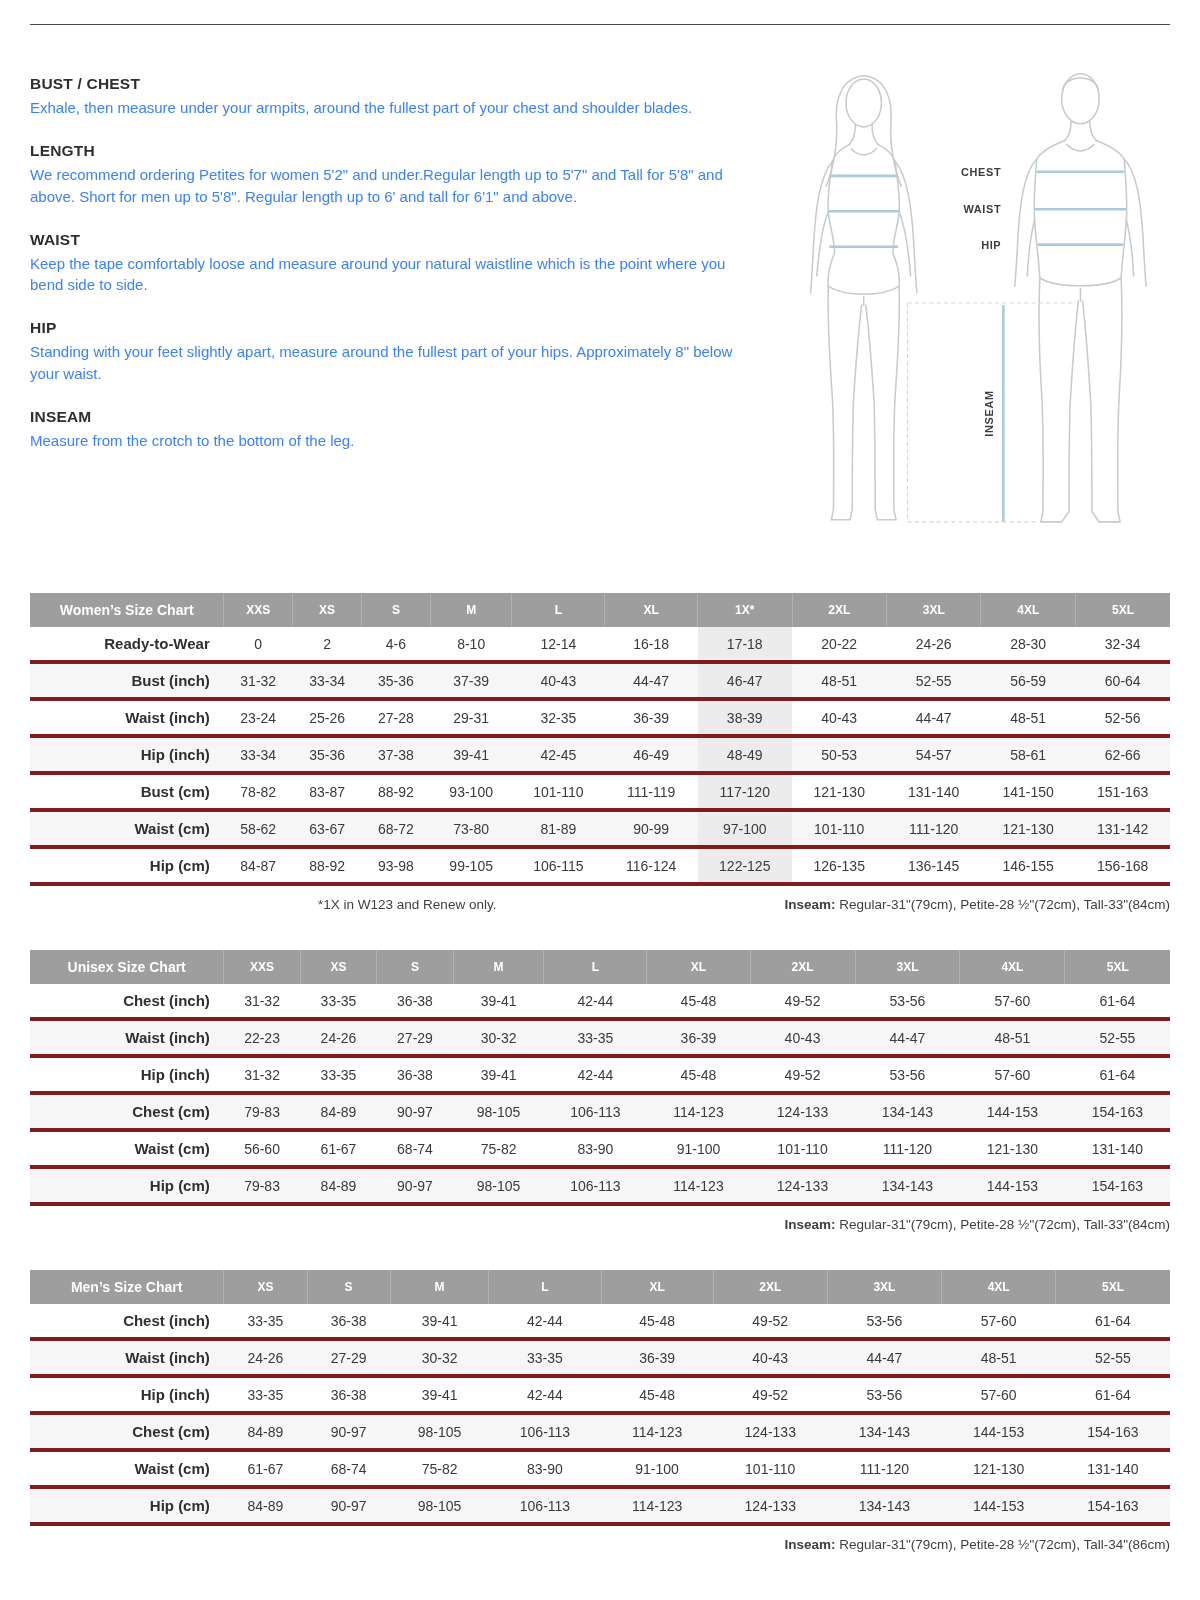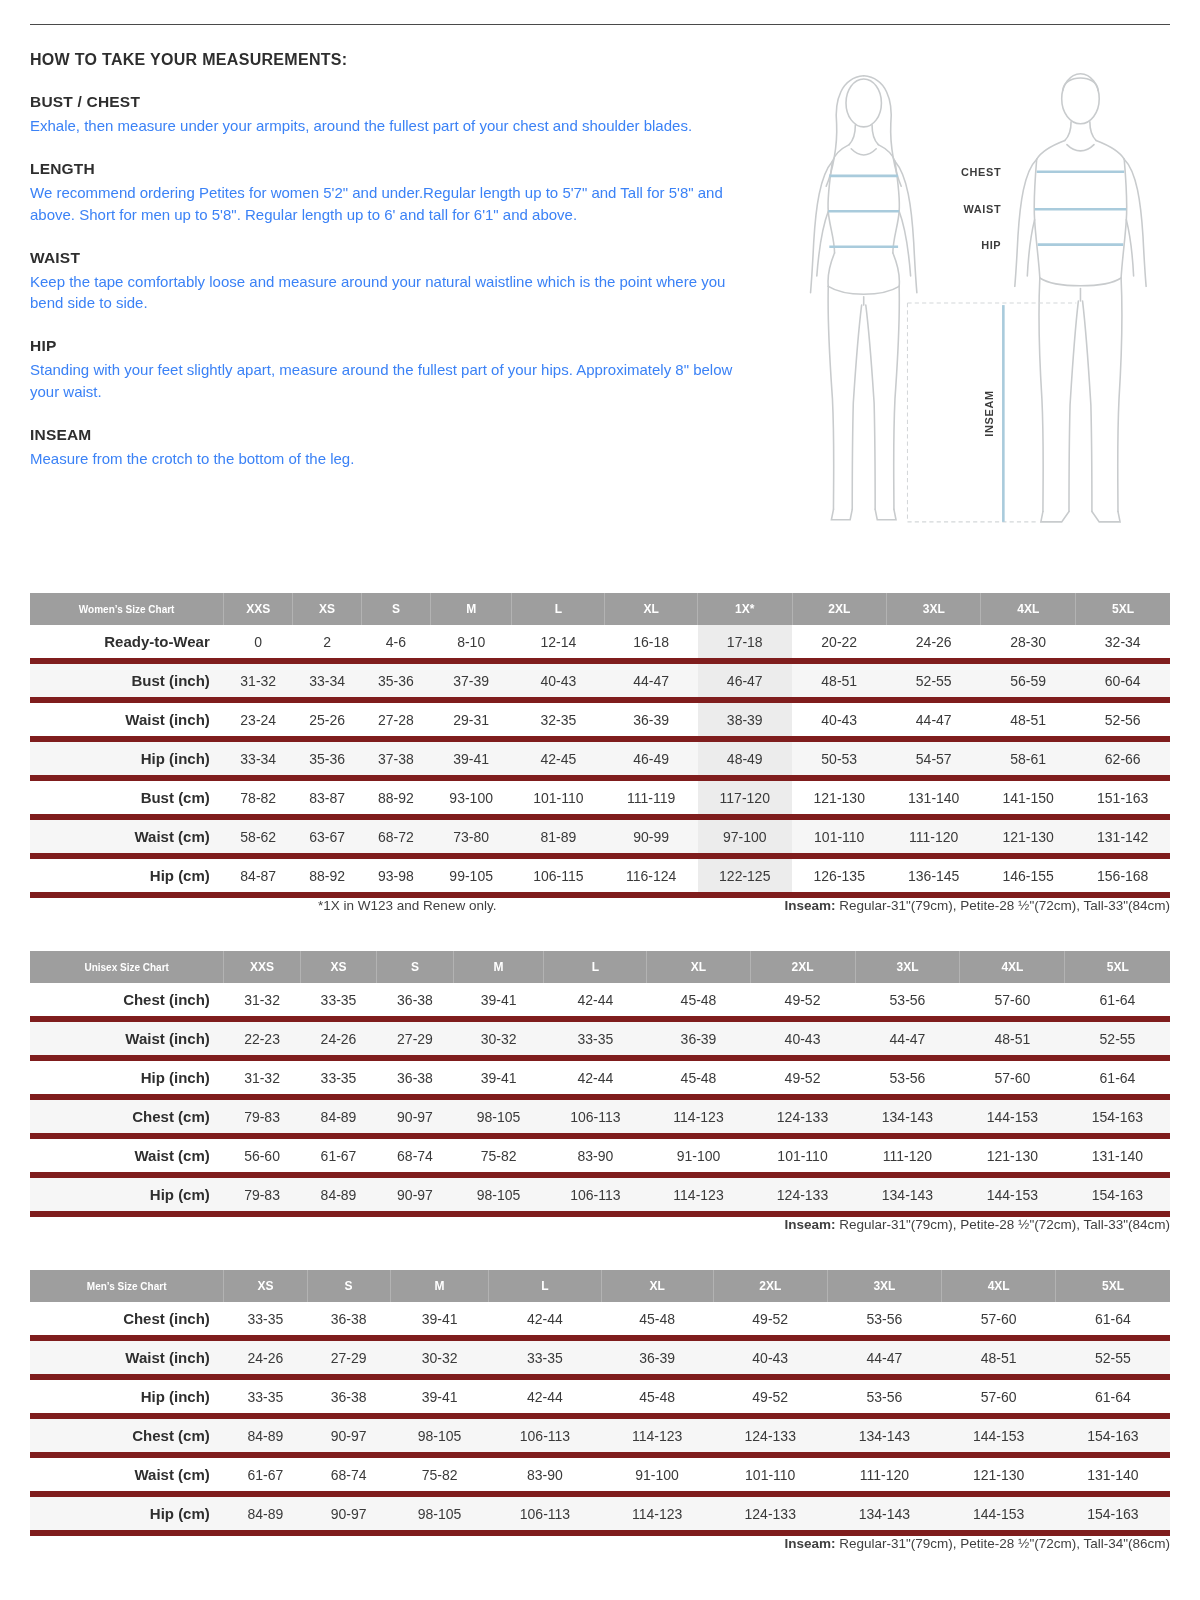--- a/index.html
+++ b/index.html
@@ -51,52 +51,51 @@
   }
   table.size-table thead th{
     background:var(--header-bg);
     color:#fff;
     font-weight:700;
     font-size:12px;
     padding:9px 4px;
     text-align:center;
   }
   table.size-table thead th + th{border-left:1px solid rgba(255,255,255,.22);}
-  table.size-table thead th.corner{font-size:10px;}
+  table.size-table thead th.corner{font-size:14px;}
   table.size-table th:first-child{width:17%;}
-  table.size-table tbody tr{border-bottom:6px solid #7f1d1d;}
+  table.size-table tbody tr{border-bottom:4px solid #7f1d1d;}
   table.size-table tbody tr:nth-child(even){background:var(--stripe);}
   table.size-table tbody th.rowlabel{
     font-weight:700;color:#2f2f2f;font-size:15px;
     text-align:right;padding:8px 14px 8px 6px;white-space:nowrap;
   }
   table.size-table tbody td{
     text-align:center;color:#3a3a3a;padding:8px 3px;white-space:nowrap;
   }
   table.size-table tbody td.hl{background:var(--hl);}
 
   .footline{
     display:flex;align-items:flex-start;
-    font-size:13.5px;color:#3f3f3f;
+    margin-top:11px;font-size:13.5px;color:#3f3f3f;
   }
   .footline .note{flex:1;text-align:center;}
   .footline .spacer{flex:1;}
   .footline .inseam{text-align:right;white-space:nowrap;}
   .footline .inseam b{color:#404040;}
 </style>
 </head>
 <body>
 
 <div class="page">
 
   <hr class="title-divider">
 
   <div class="top-area">
     <div class="text-col">
-      <h2 class="instructions-heading">HOW TO TAKE YOUR MEASUREMENTS:</h2>
       <div>
   <section class="m-section">
     <h3 class="sec-title">BUST / CHEST</h3>
     <p class="sec-body">Exhale, then measure under your armpits, around the fullest part of your chest and shoulder blades.</p>
   </section>
 
   <section class="m-section">
     <h3 class="sec-title">LENGTH</h3>
     <p class="sec-body">We recommend ordering Petites for women 5'2" and under.Regular length up to 5'7" and Tall for 5'8" and above. Short for men up to 5'8". Regular length up to 6' and tall for 6'1" and above.</p>
   </section>

